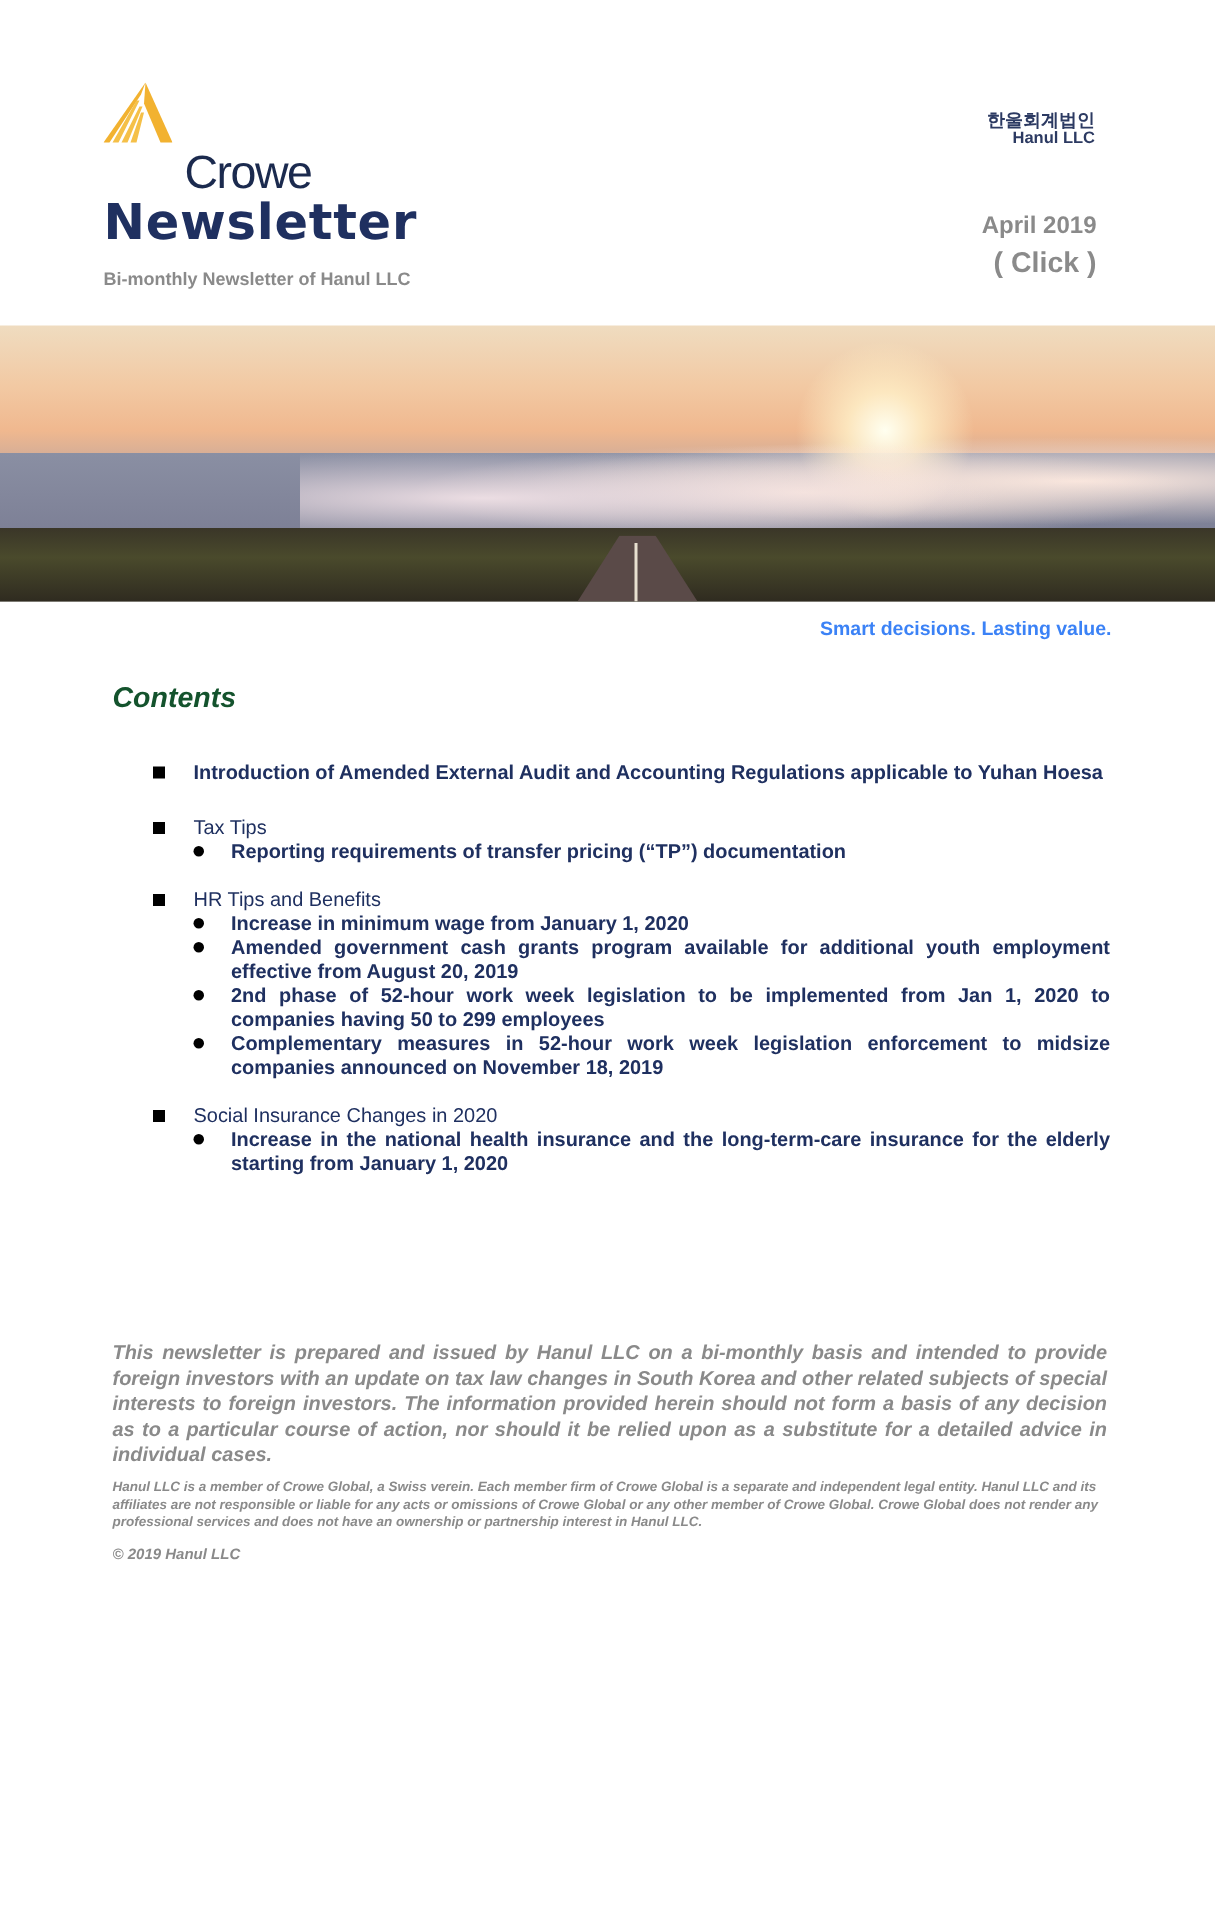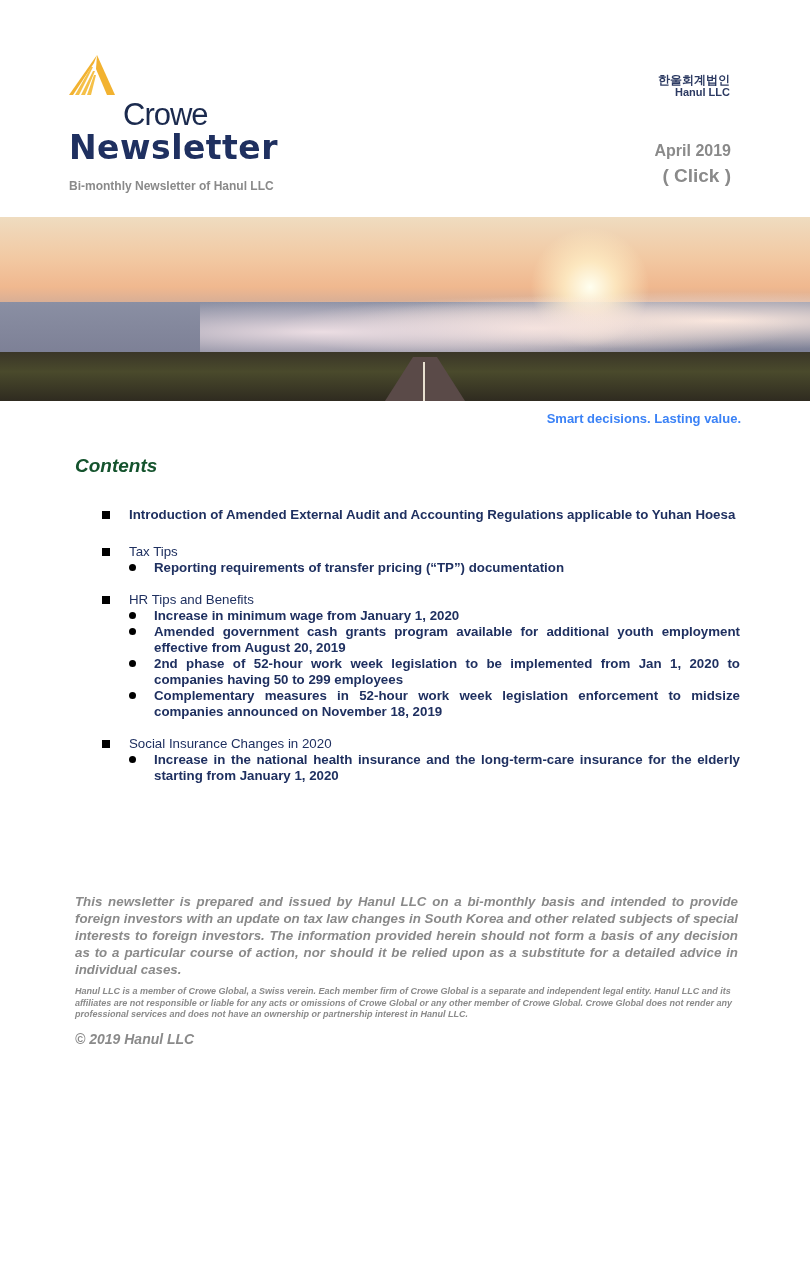--- a/index.html
+++ b/index.html
@@ -45,21 +45,21 @@
   .sec-bullet { position: absolute; left: 2px; top: 4px; width: 8px; height: 8px; background: #000; }
   .sec-label { display: block; }
   .sec-label.bold { font-weight: bold; }
   .sub { position: relative; padding-left: 27px; font-weight: bold; text-align: justify; }
   .sub-bullet { position: absolute; left: 2px; top: 4px; width: 7px; height: 7px; border-radius: 50%; background: #000; }
   .sec.first { margin-bottom: 21px; }
 
   
   .disclaimer { left: 75px; top: 893px; width: 663px; font-size: 13.3px; line-height: 17px; color: #8a8a8a; font-style: italic; font-weight: bold; text-align: justify; }
   .legal { left: 75px; top: 986px; width: 663px; font-size: 9px; line-height: 11.5px; color: #8a8a8a; font-style: italic; font-weight: bold; }
-  .copyright { left: 75px; top: 1031px; font-size: 14px; color: #8a8a8a; font-style: italic; font-weight: bold; }
+  .copyright { left: 75px; top: 1031px; font-size: 10px; color: #8a8a8a; font-style: italic; font-weight: bold; }
 </style>
 </head>
 <body>
 
 <div class="abs logo">
   <svg width="46" height="42" viewBox="0 0 46 42" style="position:absolute;left:0;top:0;">
     <polygon points="28,0 46,40 38,40 27,14" fill="#f2b230"></polygon>
     <polygon points="28,0 25,8 4,40 0,40" fill="#f2b230"></polygon>
     <polygon points="24,12 10,40 6,40 22,12" fill="#f5c048"></polygon>
     <polygon points="26,16 16,40 12,40 24,16" fill="#f5c048"></polygon>

